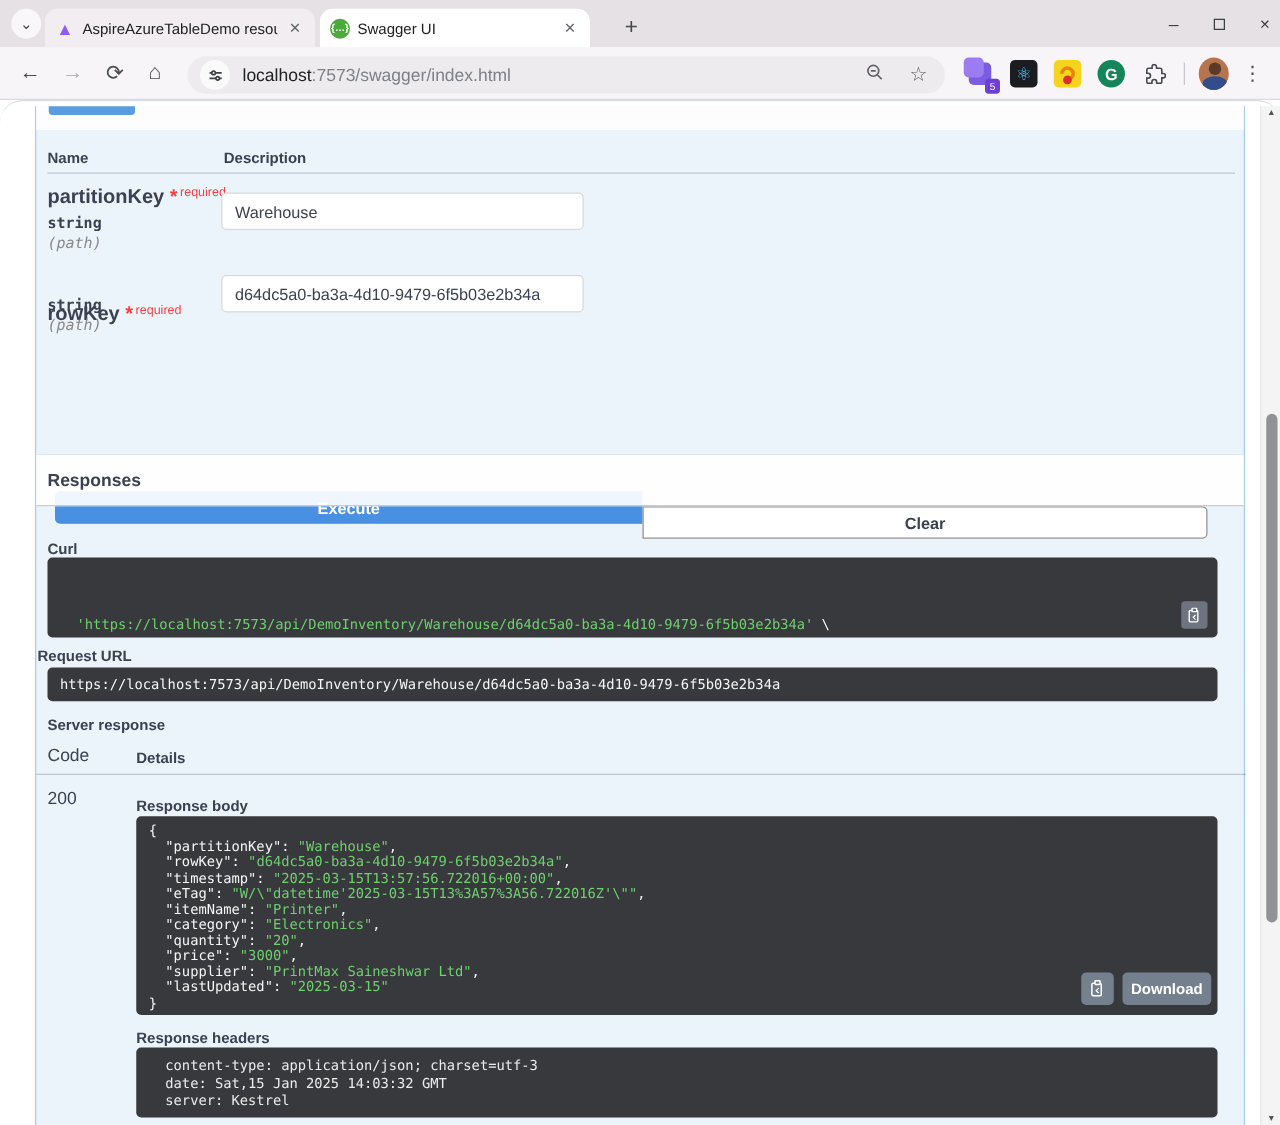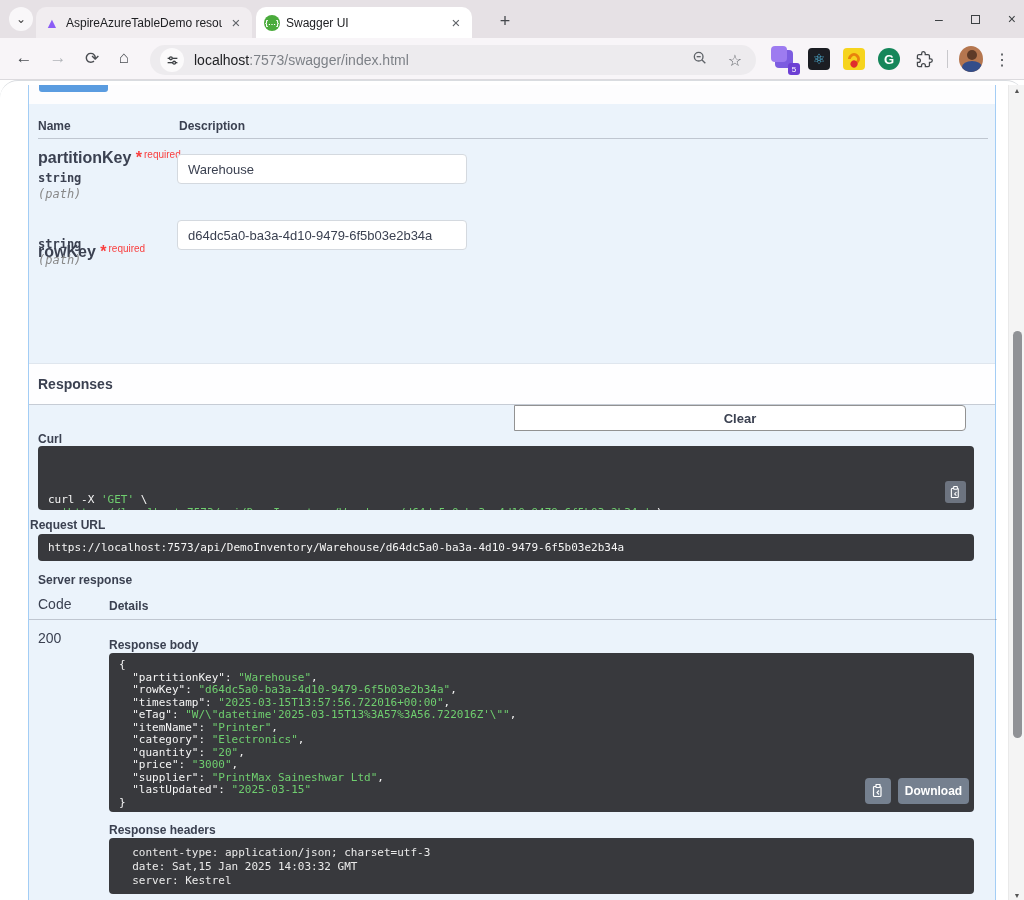--- a/index.html
+++ b/index.html
@@ -219,36 +219,37 @@
       <input class="pinput" style="left: 148px; top: 69px;" value="Warehouse">
 
       <div class="pname" style="left:9px;top:122px;margin-top:36px;">
         <span>rowKey</span>
         <span class="pstar">*</span><span class="preq">required</span>
       </div>
       <div class="ptype" style="left:9px;top:152px;">string</div>
       <div class="pin" style="left:9px;top:168px;">(path)</div>
       <input class="pinput" style="left: 148px; top: 135px;" value="d64dc5a0-ba3a-4d10-9479-6f5b03e2b34a">
 
+      <div class="exec-btn">Execute</div>
       <div class="clear-btn">Clear</div>
 
       <div class="resp-band">
         <span>Responses</span>
       </div>
 
       <div class="sublabel" style="left:9px;top:347px;">Curl</div>
       <div class="codeblock" style="left:9px;top:361px;width:936px;height:64px;">
         <span class="copy-mini">
           <svg width="11" height="13" viewBox="0 0 24 28" fill="none" stroke="#fff" stroke-width="2.4">
             <rect x="3" y="5" width="15" height="20" rx="2"></rect>
               <rect x="8" y="1" width="8" height="6" rx="1" fill="#6d7480"></rect>
             <path d="M14 13l-4 4 4 4" stroke-width="2.2"></path>
           </svg>
         </span>
-      <div><span class="tk-p">curl -X </span><span class="tk-s">'GET'</span><span class="tk-p"> \</span></div><div><span class="tk-p">  </span><span class="tk-s">'https://localhost:7573/api/DemoInventory/Warehouse/d64dc5a0-ba3a-4d10-9479-6f5b03e2b34a'</span><span class="tk-p"> \</span></div></div>
+      <div><span class="tk-p">  </span><span class="tk-s">'https://localhost:7573/api/DemoInventory/Warehouse/d64dc5a0-ba3a-4d10-9479-6f5b03e2b34a'</span><span class="tk-p"> \</span></div></div>
 
       <div class="sublabel" style="left:1px;top:433px;">Request URL</div>
       <div class="codeblock" style="left:9px;top:449px;width:936px;height:27px;padding-top:7px;"><div><span class="tk-p">https://localhost:7573/api/DemoInventory/Warehouse/d64dc5a0-ba3a-4d10-9479-6f5b03e2b34a</span></div></div>
 
       <div class="sublabel" style="left:9px;top:488px;">Server response</div>
       <div class="code-col" style="left:9px;top:511px;">Code</div>
       <div class="sublabel" style="left:80px;top:514px;">Details</div>
       <div class="hr" style="left:0;top:534px;width:968px;"></div>
 
       <div class="code-col" style="left:9px;top:545px;">200</div>

